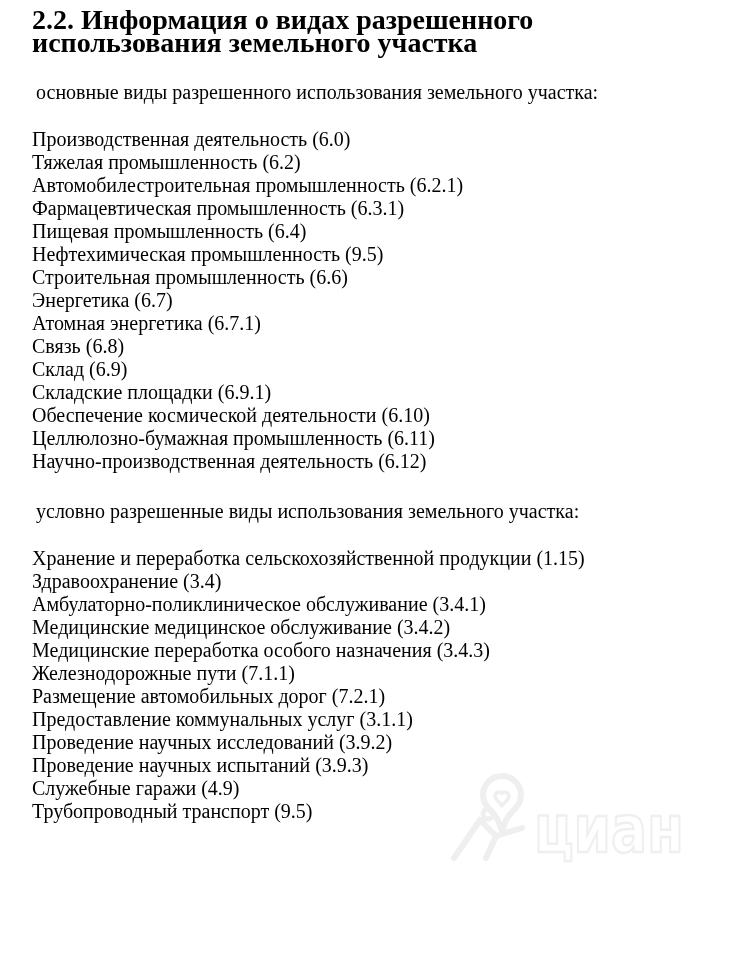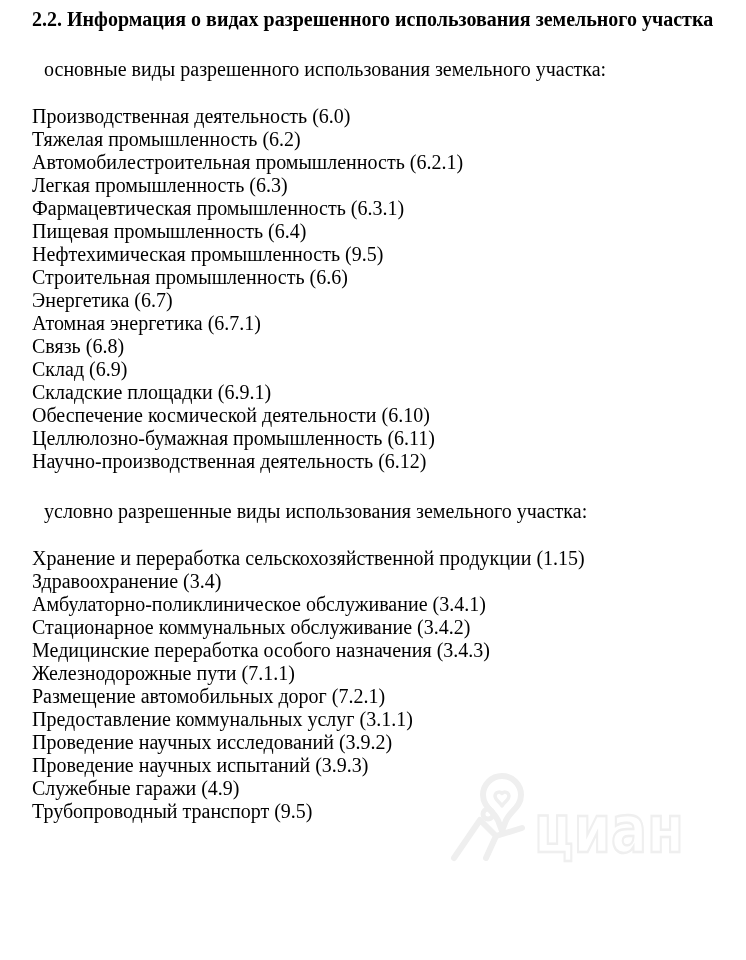--- a/index.html
+++ b/index.html
@@ -14,29 +14,29 @@
     overflow: hidden;
     font-family: "Liberation Serif", serif;
     color: #000000;
   }
   .page {
     position: relative;
     padding: 8px 18px 0 32px;
     z-index: 1;
   }
   .title {
-    font-size: 20px;
+    font-size: 28px;
     font-weight: bold;
     line-height: 23px;
     margin: 0 0 27px 0;
   }
   .section-label {
     font-size: 20px;
     line-height: 23px;
-    margin: 27px 0 24px 12px;
+    margin: 27px 0 24px 4px;
   }
   .item-list {
     margin: 0;
     padding: 0;
   }
   .list-item {
     font-size: 20px;
     line-height: 23px;
     margin: 0;
     padding: 0;
@@ -55,40 +55,39 @@
 <body>
 
 <main class="page">
   <h1 class="title">2.2. Информация о видах разрешенного использования земельного участка</h1>
   <div id="sections-root">
       <p class="section-label">основные виды разрешенного использования земельного участка:</p>
       <div class="item-list">
         <p class="list-item">Производственная деятельность (6.0)</p>
         <p class="list-item">Тяжелая промышленность (6.2)</p>
         <p class="list-item">Автомобилестроительная промышленность (6.2.1)</p>
-        <p class="list-item">Легкая промышленность (6.3)</p>
         <p class="list-item">Фармацевтическая промышленность (6.3.1)</p>
         <p class="list-item">Пищевая промышленность (6.4)</p>
         <p class="list-item">Нефтехимическая промышленность (9.5)</p>
         <p class="list-item">Строительная промышленность (6.6)</p>
         <p class="list-item">Энергетика (6.7)</p>
         <p class="list-item">Атомная энергетика (6.7.1)</p>
         <p class="list-item">Связь (6.8)</p>
         <p class="list-item">Склад (6.9)</p>
         <p class="list-item">Складские площадки (6.9.1)</p>
         <p class="list-item">Обеспечение космической деятельности (6.10)</p>
         <p class="list-item">Целлюлозно-бумажная промышленность (6.11)</p>
         <p class="list-item">Научно-производственная деятельность (6.12)</p>
       </div>
       <p class="section-label">условно разрешенные виды использования земельного участка:</p>
       <div class="item-list">
         <p class="list-item">Хранение и переработка сельскохозяйственной продукции (1.15)</p>
         <p class="list-item">Здравоохранение (3.4)</p>
         <p class="list-item">Амбулаторно-поликлиническое обслуживание (3.4.1)</p>
-        <p class="list-item">Стационарное коммунальных обслуживание (3.4.2)</p>
+        <p class="list-item">Медицинские медицинское обслуживание (3.4.2)</p>
         <p class="list-item">Медицинские переработка особого назначения (3.4.3)</p>
         <p class="list-item">Железнодорожные пути (7.1.1)</p>
         <p class="list-item">Размещение автомобильных дорог (7.2.1)</p>
       </div>
       <div class="item-list">
         <p class="list-item">Предоставление коммунальных услуг (3.1.1)</p>
         <p class="list-item">Проведение научных исследований (3.9.2)</p>
         <p class="list-item">Проведение научных испытаний (3.9.3)</p>
         <p class="list-item">Служебные гаражи (4.9)</p>
         <p class="list-item">Трубопроводный транспорт (9.5)</p>

